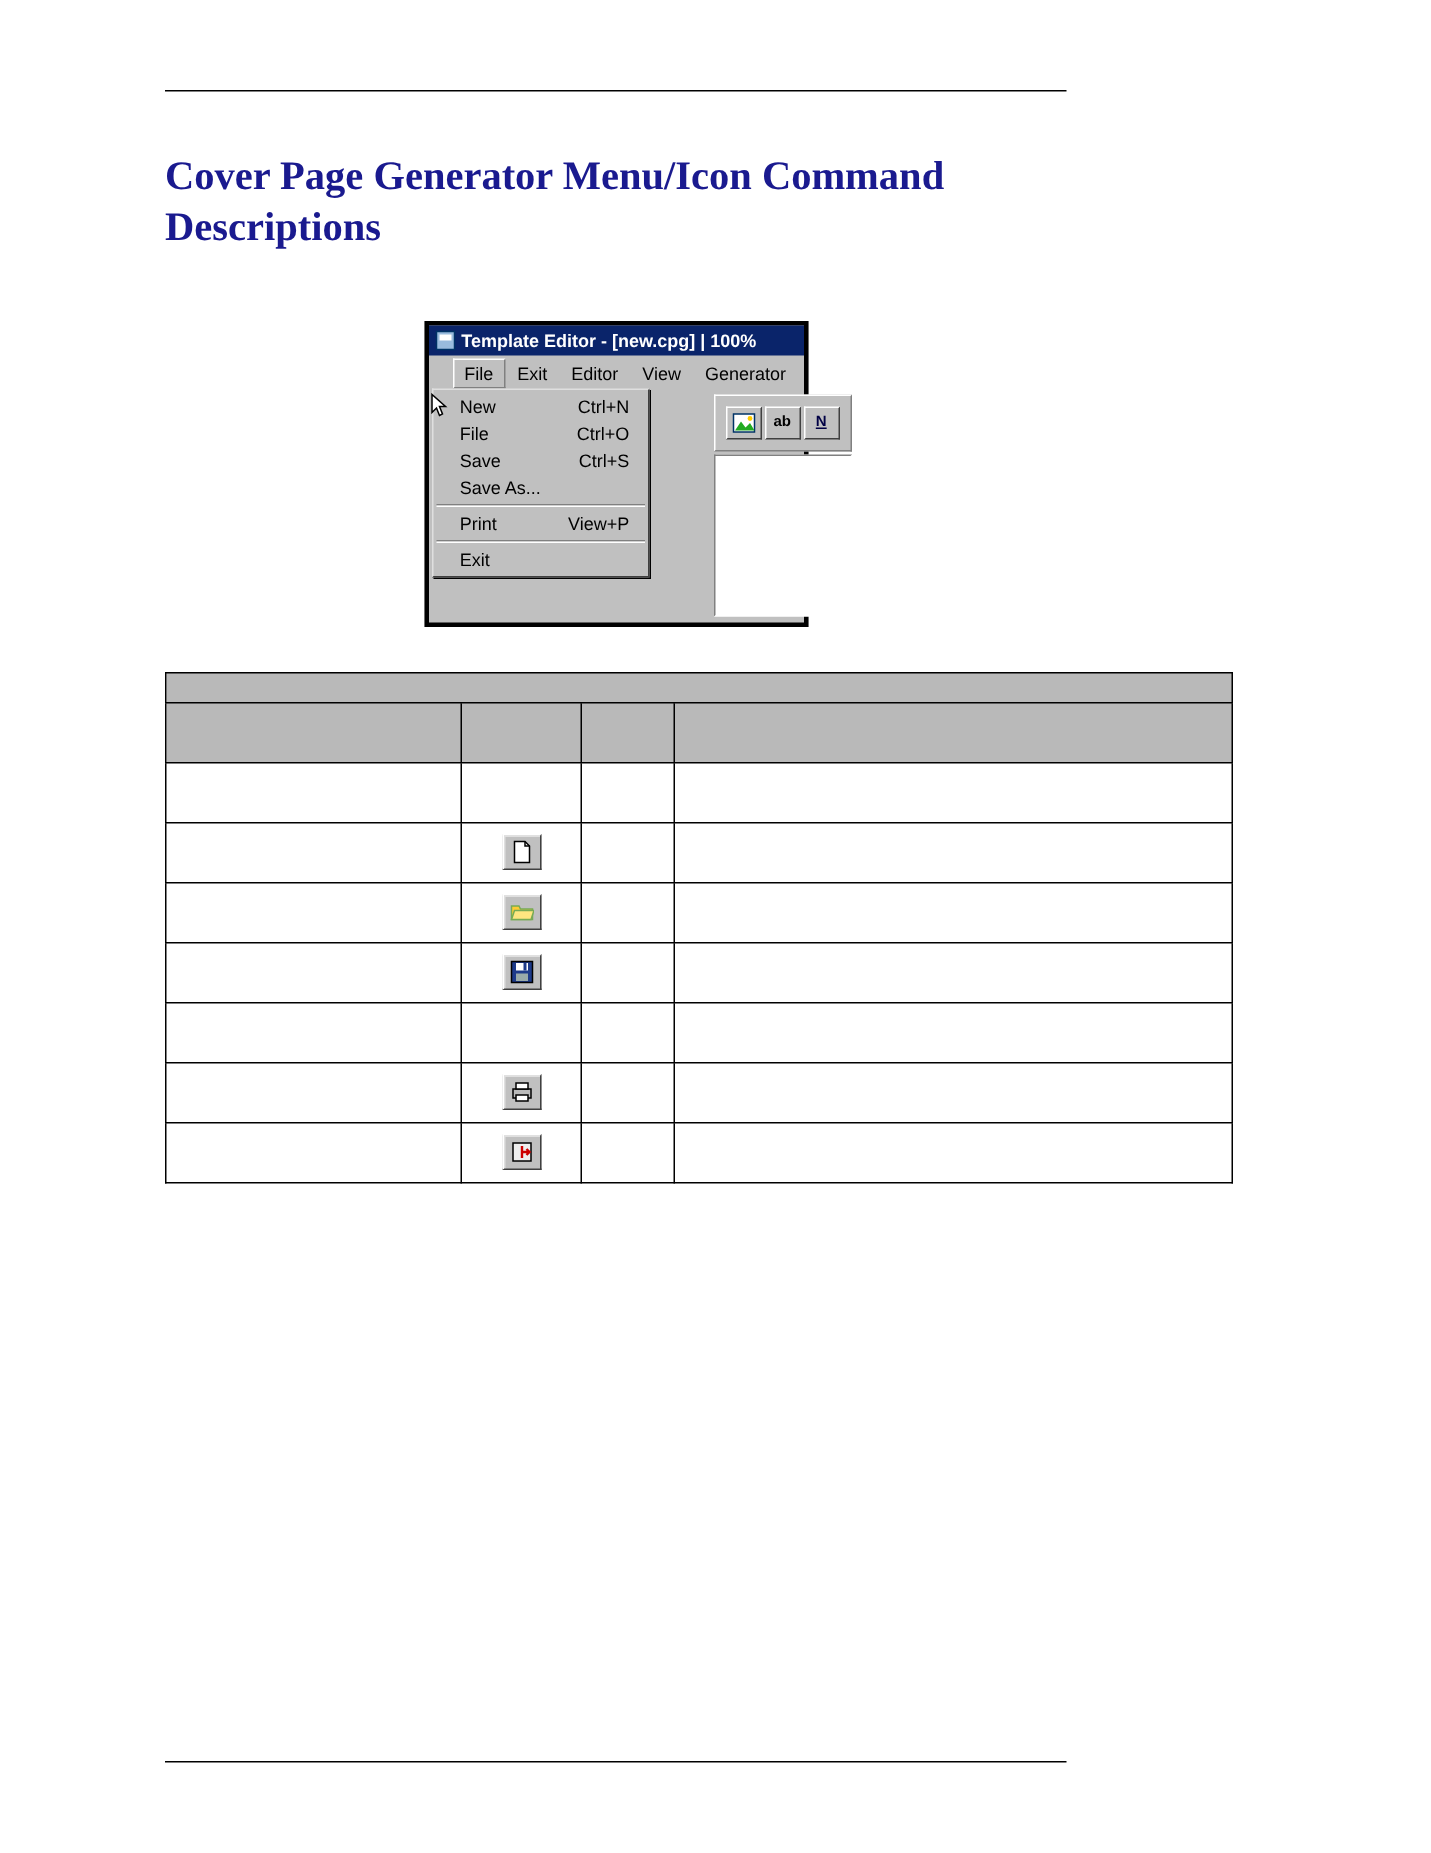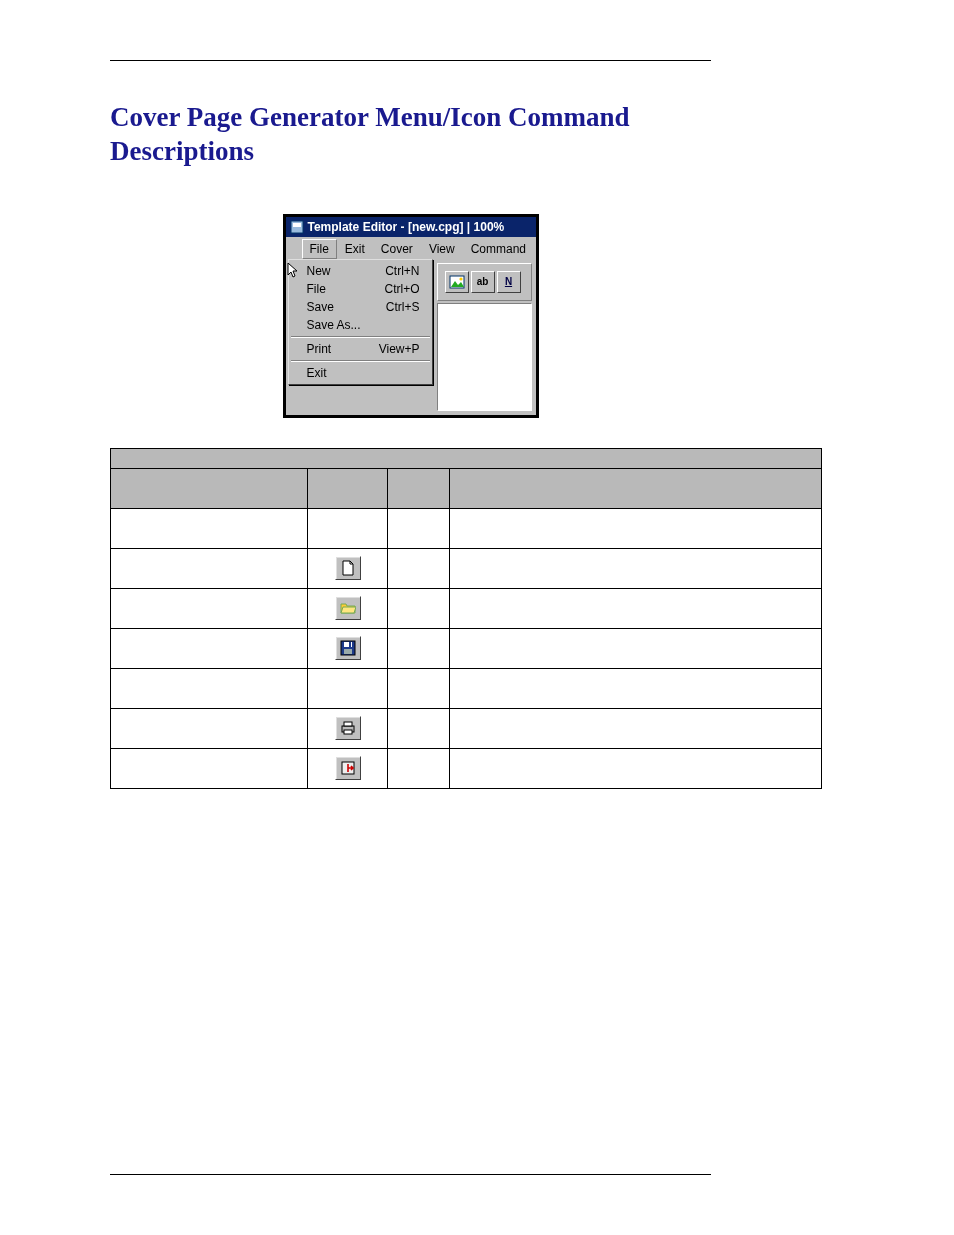--- a/index.html
+++ b/index.html
@@ -73,20 +73,21 @@
     border: 1px solid transparent;
   }
   .menubar .mitem.active {
     border: 1px solid;
     border-color: #fff #808080 #808080 #fff;
     background: #c0c0c0;
   }
   .app-body {
     display: flex;
     align-items: flex-start;
+    gap: 39px;
   }
   .dropdown {
     background: #c0c0c0;
     border: 1px solid;
     border-color: #dfdfdf #404040 #404040 #dfdfdf;
     padding: 2px 0;
     min-width: 145px;
     margin-left: 2px;
     box-shadow: 1px 1px 0 #000;
   }
@@ -192,23 +193,23 @@
           <svg viewBox="0 0 14 14" width="14" height="14">
               <rect x="1" y="1" width="12" height="12" fill="#9bd" stroke="#036"></rect>
               <rect x="3" y="3" width="8" height="4" fill="#fff"></rect>
             </svg>
         </span>
         <span>Template Editor - [new.cpg] | 100%</span>
       </div>
       <div class="menubar">
         <span class="mitem active">File</span>
         <span class="mitem">Exit</span>
-        <span class="mitem">Cover</span>
+        <span class="mitem">Editor</span>
         <span class="mitem">View</span>
-        <span class="mitem">Command</span>
+        <span class="mitem">Generator</span>
       </div>
       <div class="app-body">
         <div class="dropdown">
           <div class="dd-row">
             <svg class="cursor-arrow" viewBox="0 0 14 18">
                 <path d="M1 1 L1 13 L4 10 L6 15 L8 14 L6 9 L10 9 Z" fill="#fff" stroke="#000" stroke-width="1"></path>
               </svg>
             <span>New</span>
             <span>Ctrl+N</span>
           </div>

